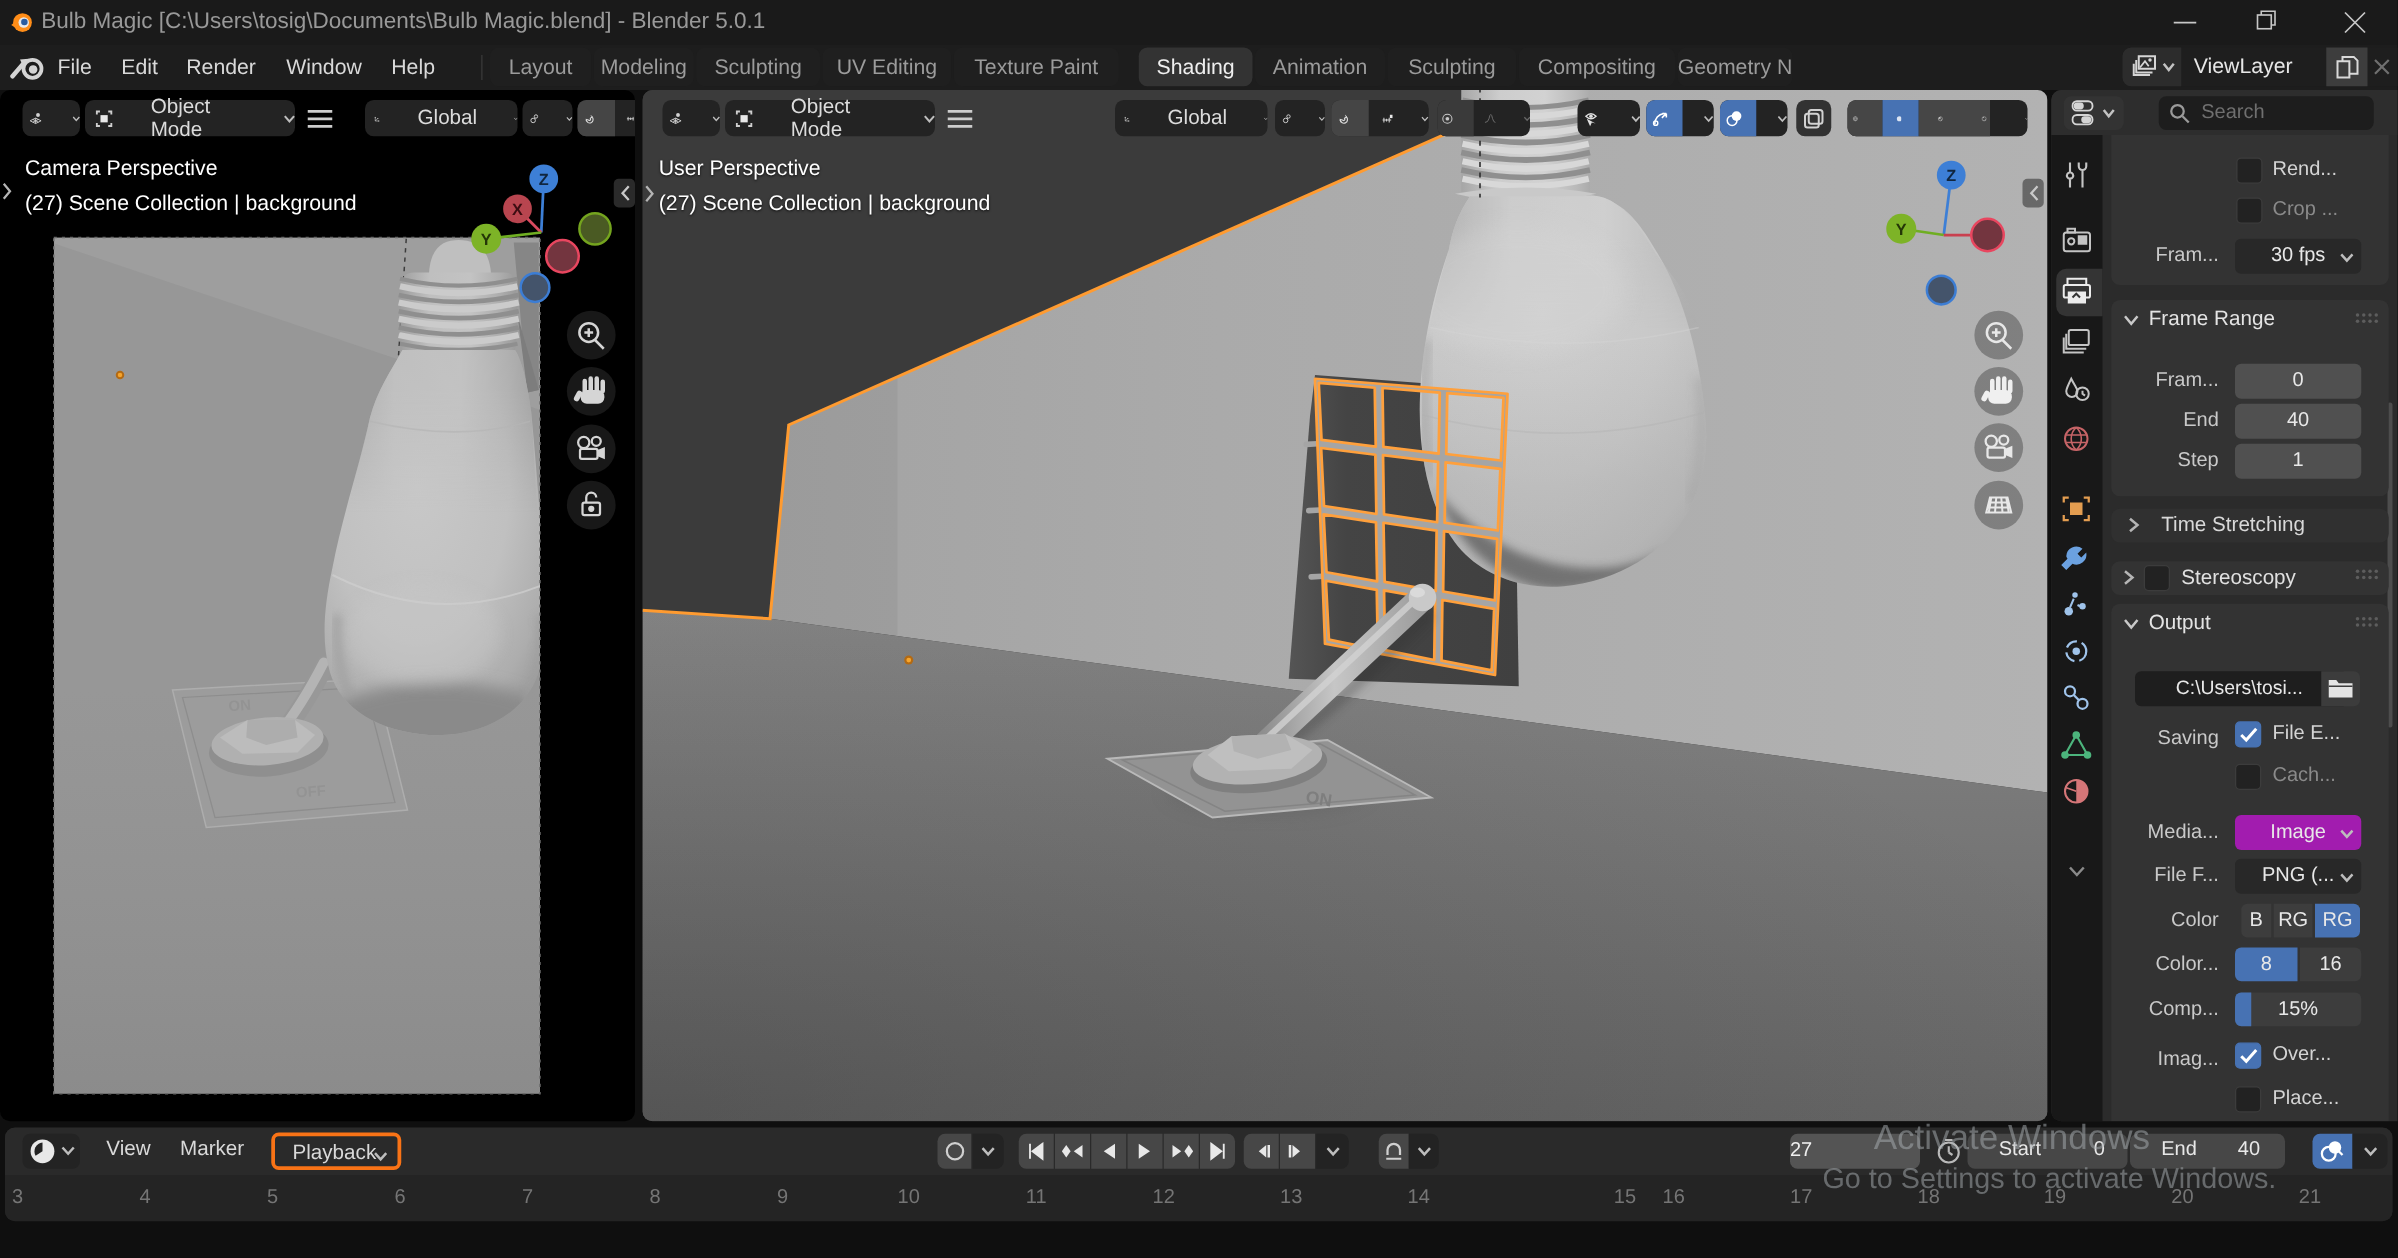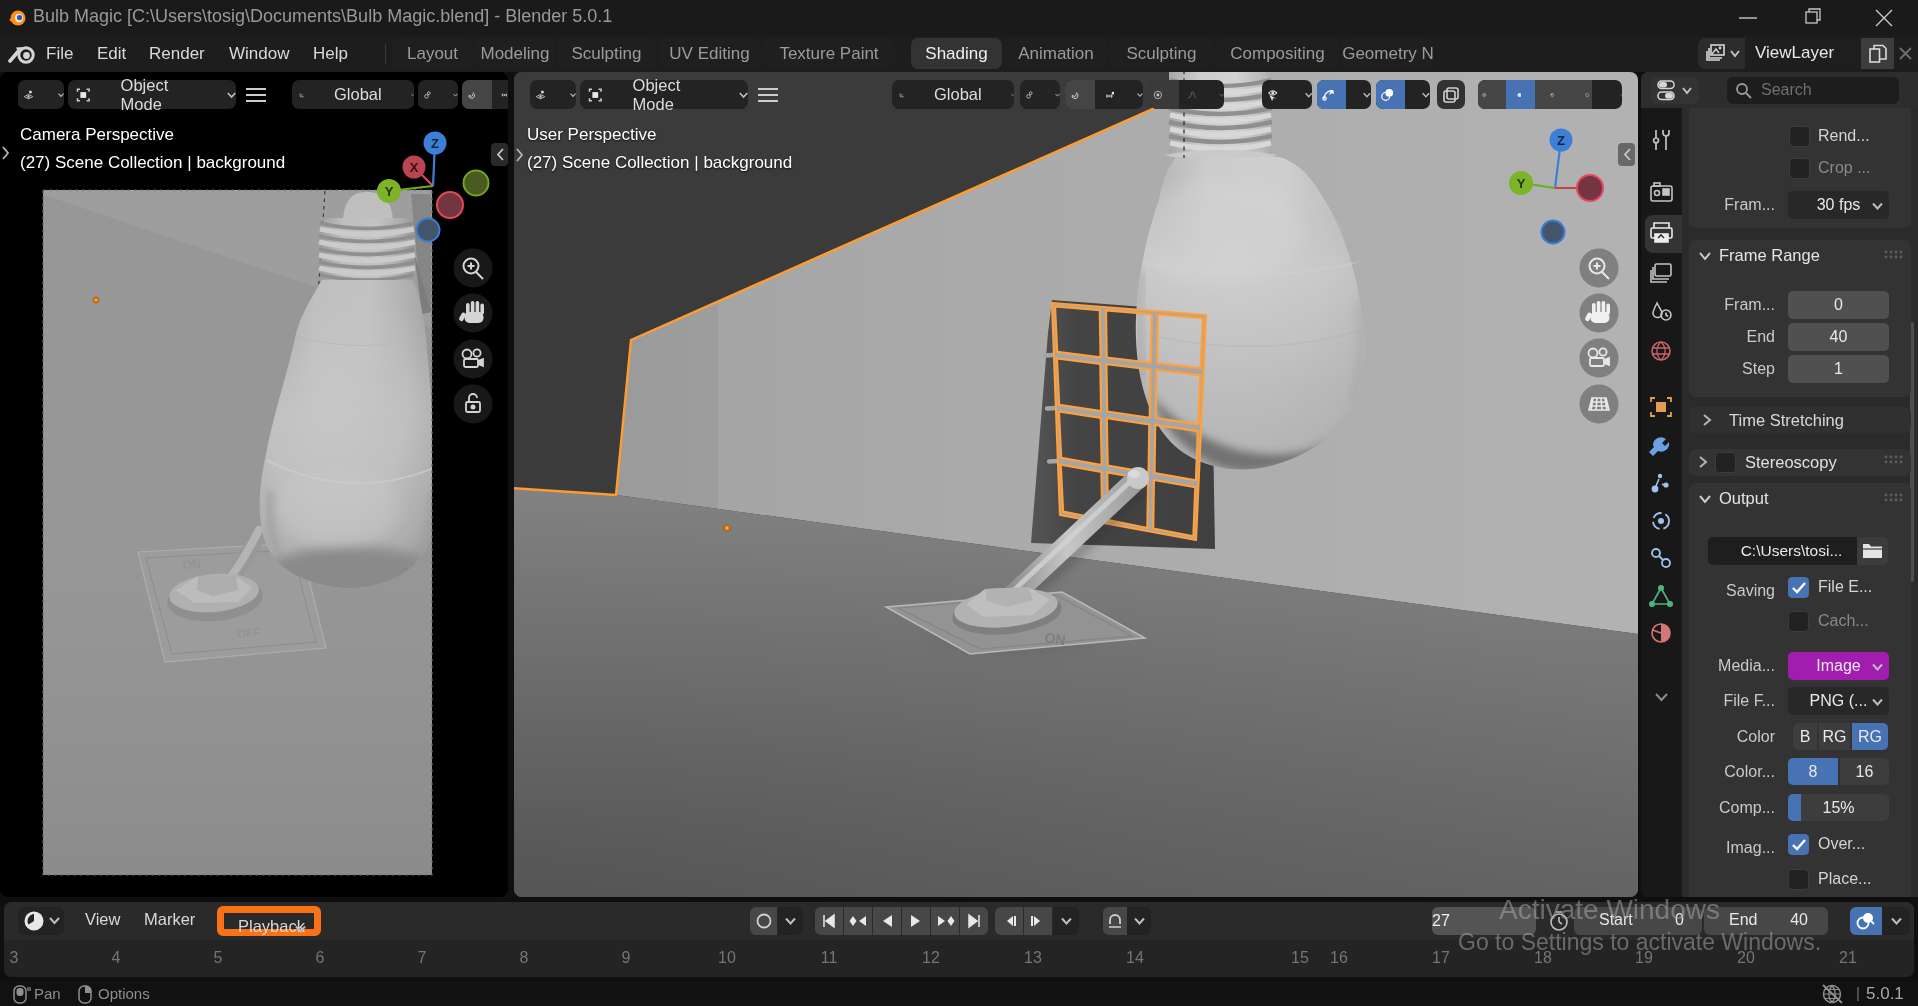--- a/index.html
+++ b/index.html
@@ -882,21 +882,21 @@
 <div id="timeline">
  <div id="tl-header">
   <div class="abs" style="left:14px;top:5px;width:46px;height:28px;background:#232323;border-radius:6px"></div>
   <svg class="abs" style="left:19px;top:8px" width="38" height="22" viewBox="0 0 38 22">
    <circle cx="11" cy="11" r="9.5" fill="#e8e8e8"></circle>
    <path d="M11 11 L11 4 A7 7 0 0 0 5.5 14.5 Z" fill="#232323"></path>
    <path d="M27 8 l4.5 5 l4.5 -5" fill="none" stroke="#bdbdbd" stroke-width="2"></path>
   </svg>
   <div class="abs" style="left:81px;top:8px;color:#d9d9d9;font-size:16.5px">View</div>
   <div class="abs" style="left:140px;top:8px;color:#d9d9d9;font-size:16.5px">Marker</div>
-  <div class="abs" style="left:213px;top:4px;width:104px;height:30px;border:7px solid #f97316;border-radius:6px;color:#d9d9d9;font-size:16.5px">
+  <div class="abs" style="left:213px;top:4px;width:104px;height:30px;border:3px solid #f97316;border-radius:6px;color:#d9d9d9;font-size:16.5px">
    <span style="position:absolute;left:14px;top:4px">Playback</span>
    <svg width="11" height="10" viewBox="0 0 11 10" style="position:absolute;right:8px;top:11px">
             <use href="#sym-caret"></use>
           </svg>
   </div>
   <div class="tbtn" style="left:746px;width:27px;border-radius:6px 0 0 6px">
           <svg width="18" height="18" viewBox="0 0 18 18">
             <circle cx="9" cy="9" r="6.5" fill="none" stroke="#d0d0d0" stroke-width="1.8"></circle>
           </svg>
         </div>
@@ -1006,35 +1006,15 @@
 <div class="fnum" style="left:1282px;width:28px;text-align:center">15</div>
 <div class="fnum" style="left:1321px;width:28px;text-align:center">16</div>
 <div class="fnum" style="left:1423px;width:28px;text-align:center">17</div>
 <div class="fnum" style="left:1525px;width:28px;text-align:center">18</div>
 <div class="fnum" style="left:1626px;width:28px;text-align:center">19</div>
 <div class="fnum" style="left:1728px;width:28px;text-align:center">20</div>
 <div class="fnum" style="left:1830px;width:28px;text-align:center">21</div>
  </div>
 </div>
 
-<div id="status">
- <svg class="abs" style="left:11px;top:4px" width="20" height="19" viewBox="0 0 20 19">
-  <rect x="3" y="1" width="12" height="17" rx="5" fill="none" stroke="#8f8f8f" stroke-width="1.5"></rect>
-  <rect x="5.5" y="3" width="7" height="8" rx="3" fill="#8f8f8f"></rect>
-  <path d="M17 2 v4 M19 2 v4" stroke="#8f8f8f" stroke-width="1.2"></path>
- </svg>
- <div class="abs" style="left:34px;top:4px">Pan</div>
- <svg class="abs" style="left:76px;top:4px" width="20" height="19" viewBox="0 0 20 19">
-  <rect x="3" y="1" width="12" height="17" rx="5" fill="none" stroke="#8f8f8f" stroke-width="1.5"></rect>
-  <path d="M9 1 a6 5 0 0 1 6 5 v2 h-6 z" fill="#8f8f8f"></path>
- </svg>
- <div class="abs" style="left:98px;top:4px">Options</div>
- <svg class="abs" style="left:1820px;top:2px" width="26" height="22" viewBox="0 0 26 22">
-  <circle cx="12" cy="11" r="8.5" fill="none" stroke="#8f8f8f" stroke-width="1.5"></circle>
-  <path d="M12 2.5 a13 13 0 0 0 0 17 M12 2.5 a13 13 0 0 1 0 17 M3.5 11 h17 M5 6.5 h14 M5 15.5 h14" stroke="#8f8f8f" stroke-width="1.2" fill="none"></path>
-  <path d="M3 2 L22 20" stroke="#8f8f8f" stroke-width="1.8"></path>
- </svg>
- <div class="abs" style="left:1856px;top:3px;color:#747474">|</div>
- <div class="abs" style="left:1866px;top:3px;color:#a8a8a8;font-size:17px">5.0.1</div>
-</div>
 <div class="wmark" style="left:1499px;top:894px;font-size:28px">Activate Windows</div>
 <div class="wmark" style="left:1458px;top:929px;font-size:23px">Go to Settings to activate Windows.</div>
 </div>
 
 </body></html>

